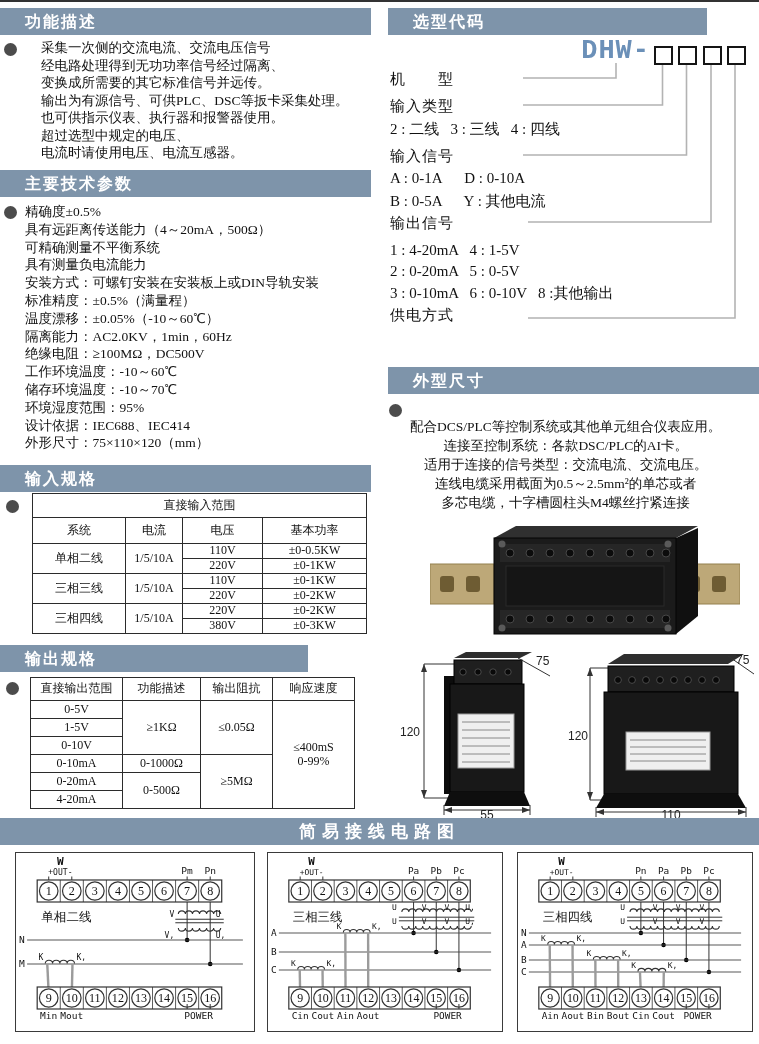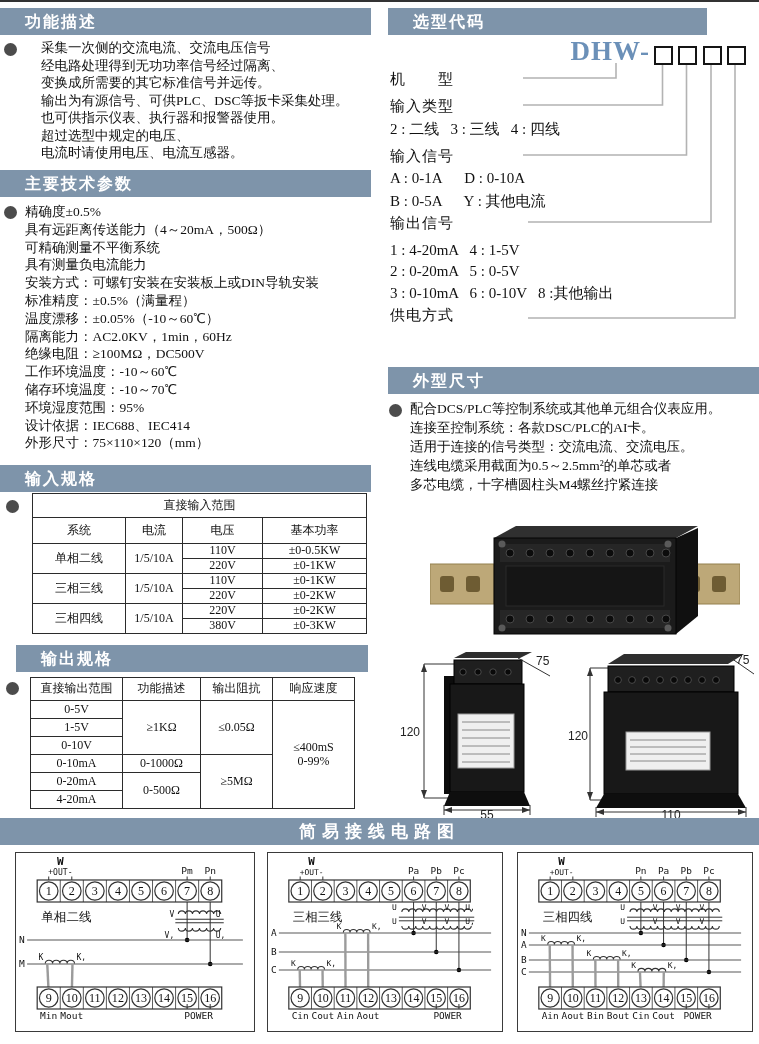--- a/index.html
+++ b/index.html
@@ -15,21 +15,21 @@
   .pline{line-height:17.8px;}
   .dline{line-height:19px;}
   table{border-collapse:collapse;table-layout:fixed;position:absolute;background:#fff;}
   td,th{border:1px solid #2b2b2b;text-align:center;vertical-align:middle;
         font-size:12px;font-weight:normal;padding:0;line-height:1.15;}
   
   #model-block{position:absolute;left:385px;top:0;width:374px;height:366px;}
   .mc-line{position:absolute;left:5px;font-size:15px;white-space:pre;}
   .mc-label{letter-spacing:1px;}
   #mc-logo{position:absolute;left:170px;top:36px;width:95px;text-align:right;
-           font-family:Liberation Serif, serif;font-weight:bold;font-size:27px;
+           font-family:Liberation Mono, monospace;font-weight:bold;font-size:27px;
            color:#6b90b8;letter-spacing:1px;}
   .mc-sq{position:absolute;top:46px;width:15px;height:15px;border:2px solid #151515;background:#fff;}
   #mc-lines{position:absolute;left:0;top:0;}
   
   #banner{position:absolute;top:818px;left:0;width:759px;height:27px;background:#7e94aa;
           color:#fff;font-family:"Liberation Sans",sans-serif;font-size:17px;font-weight:bold;
           line-height:27px;text-align:center;letter-spacing:6px;}
   .wirebox{position:absolute;top:852px;height:180px;background:#fff;}
   .wirebox svg{display:block;}
   
@@ -102,21 +102,21 @@
       <td>220V</td>
       <td>±0-2KW</td>
     </tr>
     <tr style="height:15px">
       <td>380V</td>
       <td>±0-3KW</td>
     </tr>
   </tbody>
     </table>
 
-  <div class="secbar" style="top:645px;left:16px;width:352px;">输出规格</div>
+  <div class="secbar" style="top:645px;left:0;width:308px;">输出规格</div>
   <div class="bullet" style="left:6px;top:682px;"></div>
 
   <table style="left:30px;top:677px;width:324px;">
     <colgroup>
         <col style="width:92px">
         <col style="width:78px">
         <col style="width:72px">
         <col style="width:82px">
       </colgroup>
     <tbody>
@@ -179,21 +179,21 @@
     <div class="mc-line" style="top:192px;">B : 0-5A      Y : 其他电流</div>
     <div class="mc-line mc-label" style="top:214px;">输出信号</div>
     <div class="mc-line" style="top:242px;">1 : 4-20mA   4 : 1-5V</div>
     <div class="mc-line" style="top:263px;">2 : 0-20mA   5 : 0-5V</div>
     <div class="mc-line" style="top:284px;">3 : 0-10mA   6 : 0-10V   8 :其他输出</div>
     <div class="mc-line mc-label" style="top:306px;">供电方式</div>
   </div>
 
   <div class="secbar" style="top:367px;left:388px;width:371px;">外型尺寸</div>
   <div class="bullet" style="left:389px;top:404px;"></div>
-  <div class="textblock" style="left:410px;top:399px;"><div class="dline">配合DCS/PLC等控制系统或其他单元组合仪表应用。</div><div class="dline">连接至控制系统：各款DSC/PLC的AI卡。</div><div class="dline">适用于连接的信号类型：交流电流、交流电压。</div><div class="dline">连线电缆采用截面为0.5～2.5mm²的单芯或者</div><div class="dline">多芯电缆，十字槽圆柱头M4螺丝拧紧连接</div></div>
+  <div class="textblock" style="left:410px;top:417px;text-align:center;"><div class="dline">配合DCS/PLC等控制系统或其他单元组合仪表应用。</div><div class="dline">连接至控制系统：各款DSC/PLC的AI卡。</div><div class="dline">适用于连接的信号类型：交流电流、交流电压。</div><div class="dline">连线电缆采用截面为0.5～2.5mm²的单芯或者</div><div class="dline">多芯电缆，十字槽圆柱头M4螺丝拧紧连接</div></div>
 
   <svg class="photo" style="left:430px;top:524px;" width="310" height="118" viewBox="0 0 310 118">
     <rect x="0" y="40" width="64" height="40" fill="#bda878" stroke="#94804e"></rect>
     <rect x="10" y="52" width="14" height="16" rx="3" fill="#6e5c33"></rect>
     <rect x="36" y="52" width="14" height="16" rx="3" fill="#6e5c33"></rect>
     <rect x="246" y="40" width="64" height="40" fill="#bda878" stroke="#94804e"></rect>
     <rect x="256" y="52" width="14" height="16" rx="3" fill="#6e5c33"></rect>
     <rect x="282" y="52" width="14" height="16" rx="3" fill="#6e5c33"></rect>
     <polygon points="64,14 246,14 268,2 86,2" fill="#303030"></polygon>
     <polygon points="246,14 268,4 268,92 246,110" fill="#101010"></polygon>

